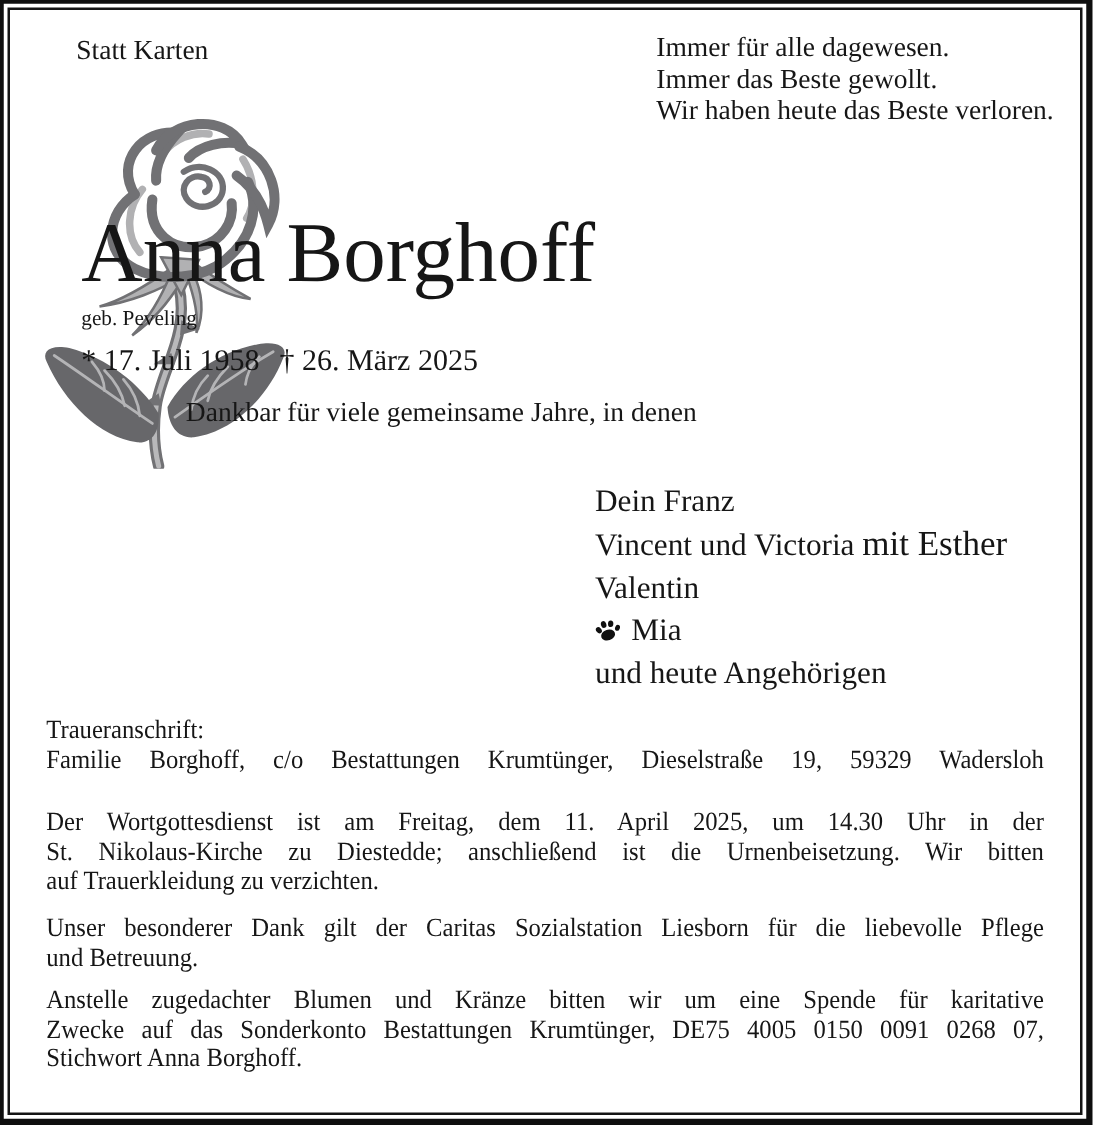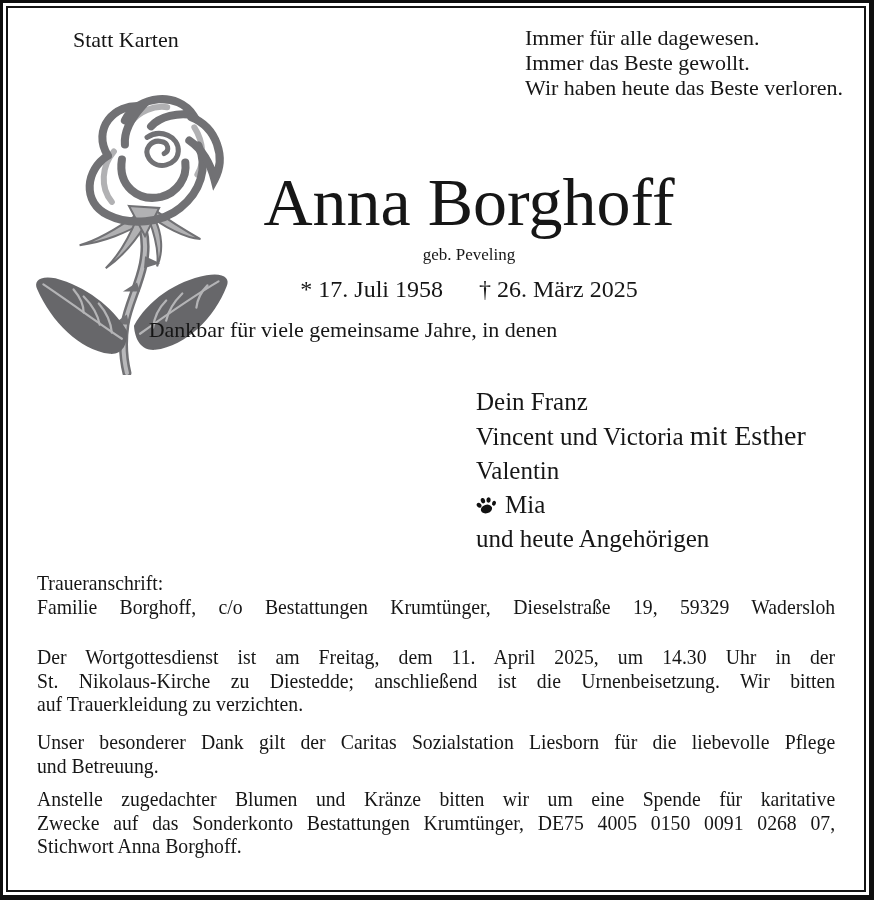--- a/index.html
+++ b/index.html
@@ -5,30 +5,30 @@
   html,body{margin:0;padding:0;}
   body{
     width:874px;height:900px;position:relative;background:#0e0e0e;
     font-family:"Liberation Serif","DejaVu Serif",serif;color:#161616;
     overflow:hidden;
   }
   .page{position:absolute;left:3px;top:3px;right:5px;bottom:5px;background:#ffffff;}
   .rule{position:absolute;inset:3px;border:2px solid #141414;pointer-events:none;}
 
   .abs{position:absolute;}
-  .statt{left:70px;top:24px;font-size:22px;}
+  .statt{left:58px;top:24px;font-size:22px;}
   .epigraph{left:474px;top:22px;font-size:22px;line-height:25px;margin-left:48px;}
 
   .rose{left:24px;top:70px;width:222px;height:302px;}
 
-  .center-col{left:62px;width:808px;text-align:center;}
+  .center-col{left:62px;width:808px;text-align:left;}
   .name{top:164px;font-size:68px;line-height:70px;}
   .maiden{top:242px;font-size:17px;}
   .dates{top:273px;font-size:24px;}
-  .dates .birth{margin-right:36px;}
+  .dates .birth{margin-right:16px;}
 
   .tribute{left:0;width:700px;top:314px;text-align:center;font-size:22px;line-height:26px;}
 
   .mourners{left:473px;top:382px;font-size:25px;line-height:34px;font-family:Liberation Serif, serif;}
   .mourners .small{font-size:28px;}
   .paw{display:inline-block;width:22px;height:19px;vertical-align:-2px;margin-right:7px;}
 
   .cond{width:850px;transform:scaleX(0.939);transform-origin:0 0;font-size:21px;line-height:23.5px;}
   .addr{left:34px;top:569px;}
   .para1{left:34px;top:643px;}

